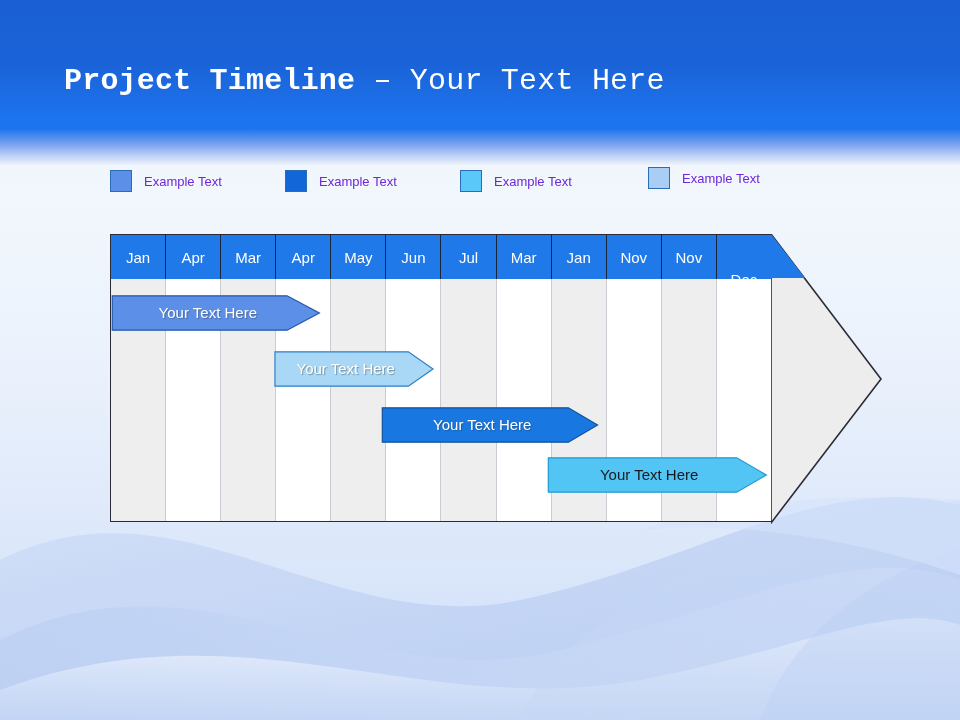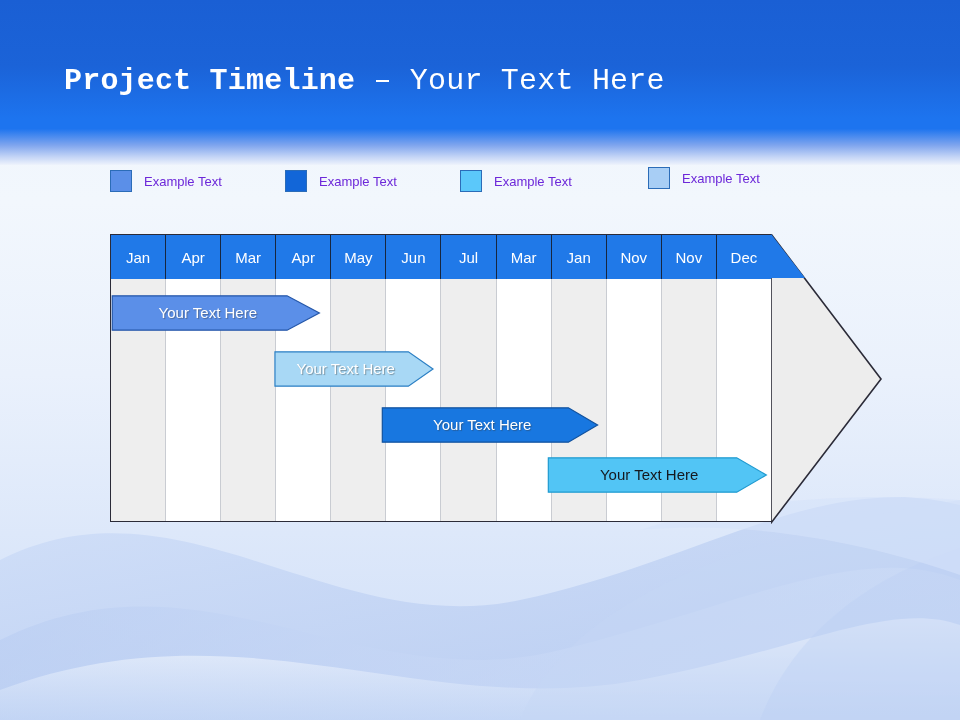--- a/index.html
+++ b/index.html
@@ -142,21 +142,21 @@
     flex: 1 1 0;
     height: 44px;
     display: flex;
     align-items: center;
     justify-content: center;
     color: #ffffff;
     font-size: 15px;
     border-right: 1px solid #17263e;
     box-sizing: border-box;
   }
-  .month-cell:last-child { border-right: none; }
+  .month-cell:last-child { border-right: none; margin-top: 22px; }
 
   
   .arrowhead {
     position: absolute;
     left: 771px;
     top: 234px;
     width: 112px;
     height: 290px;
     z-index: 1;
   }

